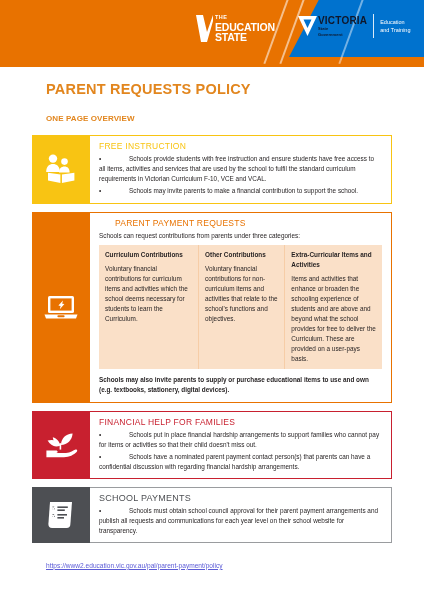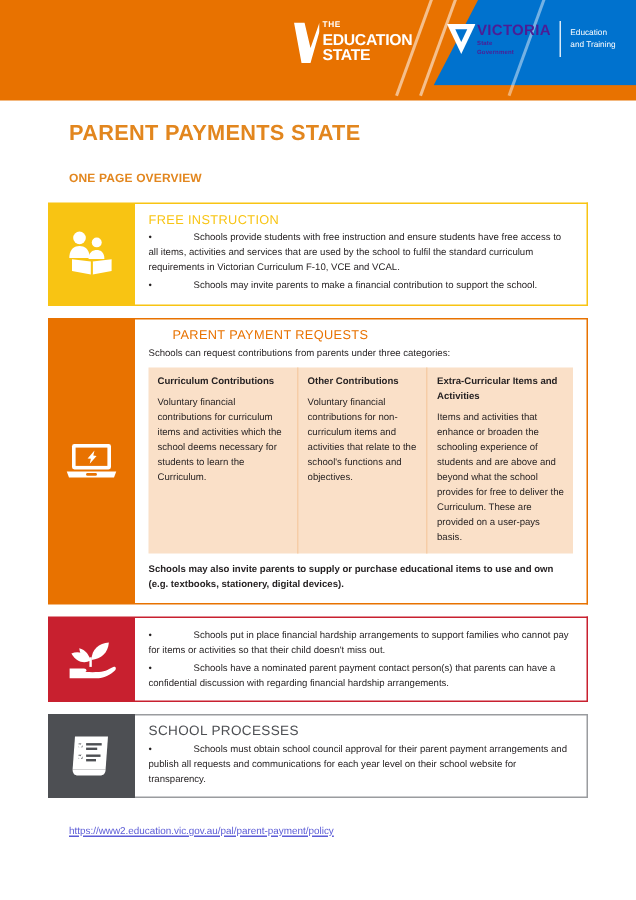--- a/index.html
+++ b/index.html
@@ -30,21 +30,21 @@
   .edu-v {
     width: 17px; height: 27px; color:#fff;
   }
   .edu-words { display:flex; flex-direction:column; line-height:1; color:#fff; }
   .edu-the { font-size:5.5px; font-weight:bold; letter-spacing:.4px; margin-bottom:1px; }
   .edu-education { font-size:10.5px; font-weight:bold; letter-spacing:-.2px; }
   .edu-state { font-size:10.5px; font-weight:bold; letter-spacing:-.2px; }
 
   .logo-vic { position:absolute; left:298px; top:14px; display:flex; align-items:center; }
   .vic-mark { width:19px; height:20px; margin-right:1px; }
-  .vic-words { display:flex; flex-direction:column; color:#4c1d95; line-height:1; }
+  .vic-words { display:flex; flex-direction:column; color:#0f172a; line-height:1; }
   .vic-title { font-size:10px; font-weight:bold; letter-spacing:.2px; }
   .vic-sub { font-size:4px; font-weight:bold; letter-spacing:.1px; margin-top:1.5px; }
   .vic-div { width:1px; height:24px; background:rgba(255,255,255,.85); margin:0 6px; }
   .vic-dept { color:#fff; font-size:5.5px; line-height:1.5; }
 
   
   .title-block { padding: 14px 0 0 46px; }
   .doc-title {
     color:#E2861E; font-size:14.5px; font-weight:bold; letter-spacing:.2px;
   }
@@ -136,21 +136,21 @@
       </div>
       <div class="vic-div"></div>
       <div>
         <div class="vic-dept">Education</div>
         <div class="vic-dept">and Training</div>
       </div>
     </div>
   </div>
 
   <div class="title-block">
-    <div class="doc-title">PARENT PAYMENTS STATE</div>
+    <div class="doc-title">PARENT REQUESTS POLICY</div>
     <div class="doc-sub">ONE PAGE OVERVIEW</div>
   </div>
 
   <div class="cards">
 
     <div class="card card-yellow">
       <div class="icon-col">
         <svg width="34" height="30" viewBox="0 0 34 30">
           <circle cx="9" cy="4.6" r="4.2" fill="#fff"></circle>
           <circle cx="20.5" cy="7.6" r="3.3" fill="#fff"></circle>
@@ -207,20 +207,21 @@
       <div class="icon-col">
         <svg width="34" height="28" viewBox="0 0 34 28">
           <path d="M17 14 C17 7 22 2.8 28.6 2.4 C28 9.4 23.4 13.4 17 14 Z" fill="#fff"></path>
           <path d="M16.4 14.4 C14 9.4 8.6 7.8 3.6 9.6 C6.6 15 11.6 16.8 16.4 14.4 Z" fill="#fff"></path>
           <path d="M16.2 14.6 C15.8 11 13 7.2 8.8 6.2 C9.4 11 12.2 14 16.2 14.6 Z" fill="#fff"></path>
           <rect x="15.6" y="12.2" width="1.6" height="6.4" fill="#fff"></rect>
           <path d="M2.4 19.6 C6.4 19.6 9 19.6 12 19.6 C14 19.6 14.4 22 12.2 22 H8.6 C12.8 22 18 22.2 22 22 C26.4 21.8 29.4 19.4 31.6 18.6 C33.2 18 33.8 19.8 32.6 21 C29.8 23.8 25.4 26.2 20 26.2 H2.4 Z" fill="#fff"></path>
         </svg>
       </div>
       <div class="body-col">
+        <div class="card-head">FINANCIAL HELP FOR FAMILIES</div>
         <div class="bullet-para">
           <span class="dot">•</span><span class="gap"></span><span>Schools put in place financial hardship arrangements to support families who cannot pay for items or activities so that their child doesn't miss out.</span>
         </div>
         <div class="bullet-para">
           <span class="dot">•</span><span class="gap"></span><span>Schools have a nominated parent payment contact person(s) that parents can have a confidential discussion with regarding financial hardship arrangements.</span>
         </div>
       </div>
     </div>
 
     <div class="card card-gray">
@@ -232,21 +233,21 @@
           <path d="M6.2 7.4 L7.4 8.8 L9.8 5.8" stroke="#fff" stroke-width="1.5" fill="none"></path>
           <rect x="11.4" y="6.4" width="10.4" height="1.6" fill="#4D4F53"></rect>
           <rect x="11.4" y="9.4" width="7.4" height="1.6" fill="#4D4F53"></rect>
           <path d="M6.4 14.2 L9 14.2 L9 16.8 L6.4 16.8 Z" fill="#4D4F53"></path>
           <path d="M6.2 15 L7.4 16.4 L9.8 13.4" stroke="#fff" stroke-width="1.5" fill="none"></path>
           <rect x="11.4" y="14" width="9.6" height="1.6" fill="#4D4F53"></rect>
           <rect x="11.4" y="17" width="6.6" height="1.6" fill="#4D4F53"></rect>
         </svg>
       </div>
       <div class="body-col">
-        <div class="card-head thin">SCHOOL PROCESSES</div>
+        <div class="card-head thin">SCHOOL PAYMENTS</div>
         <div class="bullet-para">
           <span class="dot">•</span><span class="gap"></span><span>Schools must obtain school council approval for their parent payment arrangements and publish all requests and communications for each year level on their school website for transparency.</span>
         </div>
       </div>
     </div>
 
   </div>
 
   <div class="link-row">
     <a class="doc-link" href="#">https://www2.education.vic.gov.au/pal/parent-payment/policy</a>

